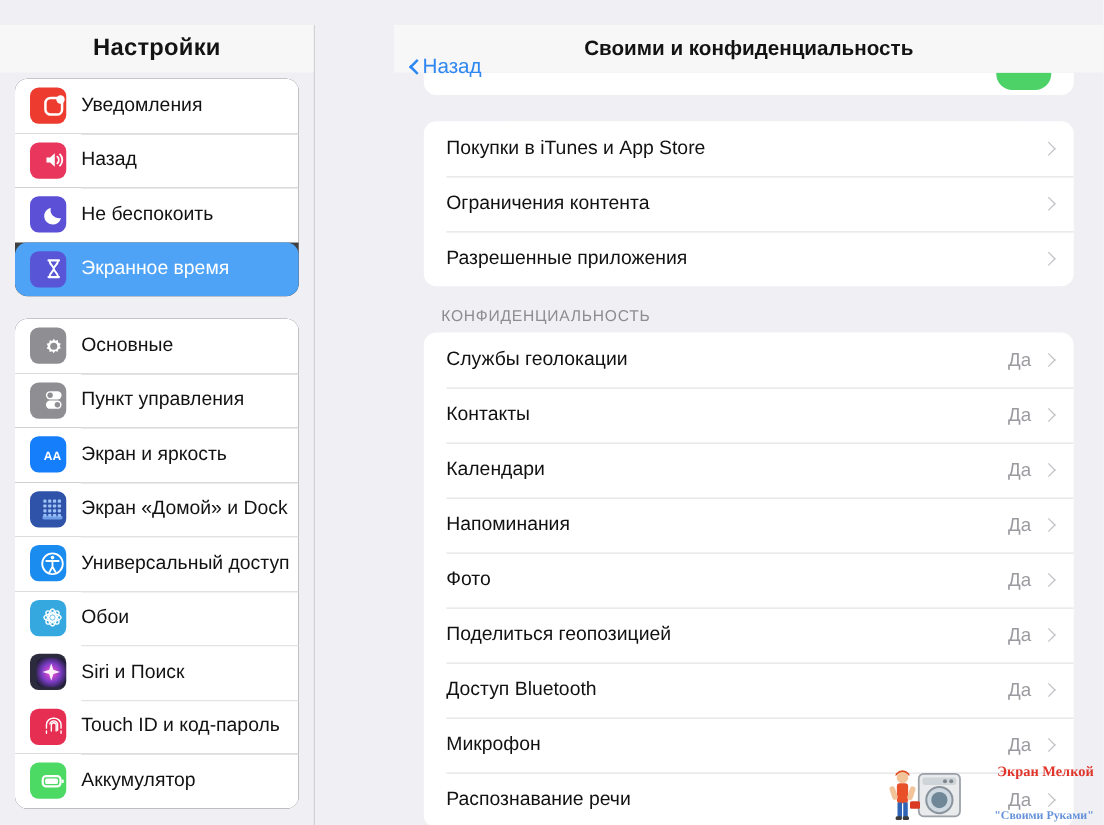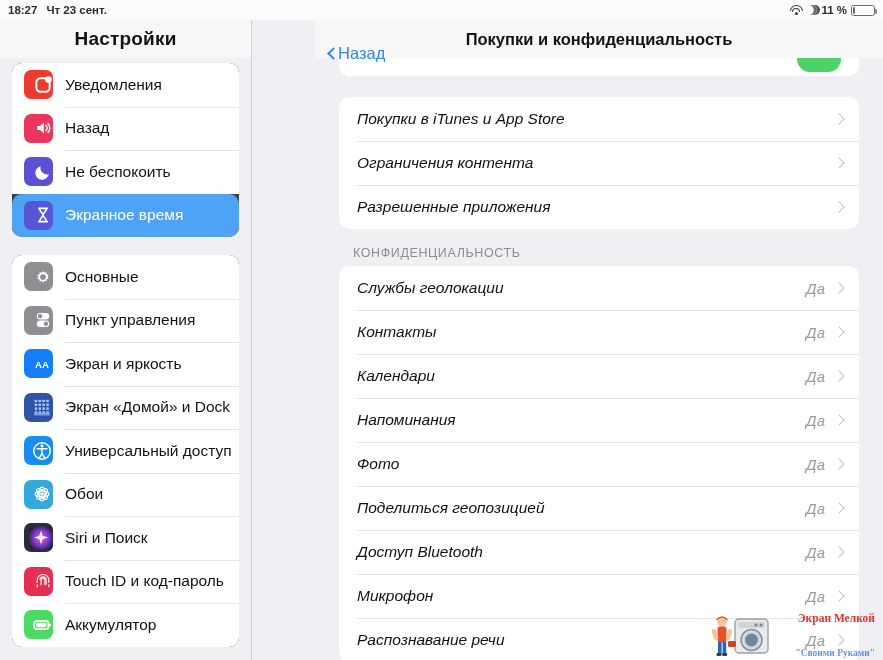--- a/index.html
+++ b/index.html
@@ -162,21 +162,20 @@
     position: absolute; right: 18px; top: -12px;
     width: 44px; height: 26px; border-radius: 13px;
     background: #4cd267;
   }
 
   .det-group {
     margin: 21px 24px 0 24px;
     background: #ffffff;
     border-radius: 10px;
     overflow: hidden;
-    font-style: italic;
   }
   .det-row {
     position: relative;
     height: 44px;
     display: flex; align-items: center;
     padding: 0 16px 0 18px;
   }
   .det-row + .det-row::before {
     content: ""; position: absolute; left: 18px; right: 0; top: 0;
     height: 1px; background: #e4e4e7;
@@ -218,38 +217,20 @@
     font-size: 9.5px; font-weight: bold; color: #4a7fd4;
     font-family: "Liberation Serif", serif;
     white-space: nowrap; opacity: .85;
   }
 </style>
 </head>
 <body>
 
 <div id="screen">
 
-  <div id="status-bar">
-    <div class="sb-left">
-      <span>18:27</span>
-      <span>Чт 23 сент.</span>
-    </div>
-    <div class="sb-right">
-      <span class="wifi-icon">
-          <i></i>
-          <i></i>
-          <i></i>
-        </span>
-      <span class="moon-icon"></span>
-      <span>11 %</span>
-      <span class="battery">
-          <span class="battery-fill"></span>
-        </span>
-    </div>
-  </div>
 
   <div id="sidebar">
     <div id="sidebar-header">
       <span id="sidebar-title">Настройки</span>
     </div>
     <div id="sidebar-groups">
         <div class="side-group first">
           <div class="side-row">
             <span class="app-icon" style="background: rgb(238, 59, 47);">
               <svg width="20" height="20" viewBox="0 0 24 24">
@@ -408,21 +389,21 @@
         </div>
       </div>
   </div>
 
   <div id="detail">
     <div id="detail-header">
       <div id="back-button">
         <span class="chev-left"></span>
         <span id="back-label">Назад</span>
       </div>
-      <div id="detail-title">Покупки и конфиденциальность</div>
+      <div id="detail-title">Своими и конфиденциальность</div>
     </div>
 
     <div id="detail-scroll">
       <div class="peek-card">
         <div class="peek-toggle"></div>
       </div>
       <div id="detail-groups">
           <div class="det-group">
             <div class="det-row">
               <span class="det-label">Покупки в iTunes и App Store</span>

